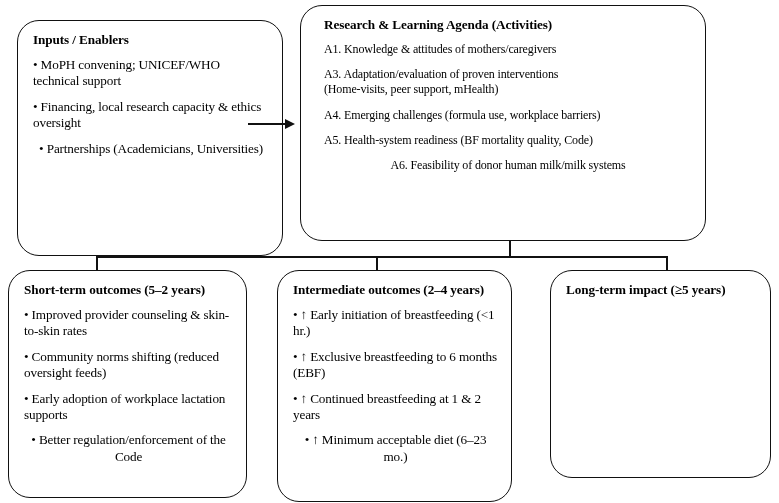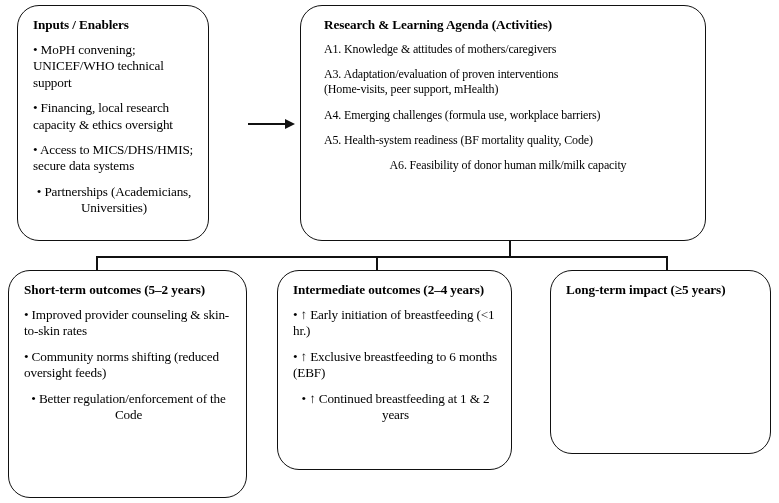--- a/index.html
+++ b/index.html
@@ -72,70 +72,71 @@
     border-top: 5px solid transparent;
     border-bottom: 5px solid transparent;
     border-left: 10px solid #111111;
   }
 </style>
 </head>
 <body>
 
 <div id="canvas">
 
-  <div class="node" style="left:17px; top:5px; width:192px; height:236px;">
+  <div class="node" style="left:17px; top:20px; width:266px; height:236px;">
     <div class="node-title">Inputs / Enablers</div>
     <ul class="node-list">
       <li>• MoPH convening; UNICEF/WHO technical support</li>
       <li>• Financing, local research capacity &amp; ethics oversight</li>
-      <li>• Access to MICS/DHS/HMIS; secure data systems</li>
       <li>• Partnerships (Academicians, Universities)</li>
     </ul>
   </div>
 
   <div class="rule h-rule" style="left:248px; top:123px; width:38px;"></div>
   <div class="arrow-head" style="left:285px; top:119px;"></div>
 
   <div class="node" style="left:300px; top:5px; width:406px; height:236px; padding:11px 13px 8px 23px;">
     <div class="node-title">Research &amp; Learning Agenda (Activities)</div>
     <ul class="node-list agenda">
       <li>A1. Knowledge &amp; attitudes of mothers/caregivers</li>
       <li>A3. Adaptation/evaluation of proven interventions
      (Home-visits, peer support, mHealth)</li>
       <li>A4. Emerging challenges (formula use, workplace barriers)</li>
       <li>A5. Health-system readiness (BF mortality quality, Code)</li>
-      <li>A6. Feasibility of donor human milk/milk capacity</li>
+      <li>A6. Feasibility of donor human milk/milk systems</li>
     </ul>
   </div>
 
   <div class="rule v-rule" style="left:509px; top:241px; height:16px;"></div>
 
   <div class="rule h-rule" style="left:96px; top:256px; width:572px;"></div>
 
   <div class="rule v-rule" style="left:96px; top:256px; height:14px;"></div>
 
   <div class="rule v-rule" style="left:376px; top:256px; height:14px;"></div>
 
   <div class="rule v-rule" style="left:666px; top:256px; height:14px;"></div>
 
   <div class="node" style="left:8px; top:270px; width:239px; height:228px;">
     <div class="node-title">Short-term outcomes (5–2 years)</div>
     <ul class="node-list">
       <li>• Improved provider counseling &amp; skin-to-skin rates</li>
       <li>• Community norms shifting (reduced oversight feeds)</li>
+      <li>• Early adoption of workplace lactation supports</li>
       <li>• Better regulation/enforcement of the Code</li>
     </ul>
   </div>
 
-  <div class="node" style="left:277px; top:270px; width:235px; height:200px;">
+  <div class="node" style="left:277px; top:270px; width:235px; height:232px;">
     <div class="node-title">Intermediate outcomes (2–4 years)</div>
     <ul class="node-list">
       <li>• ↑ Early initiation of breastfeeding (&lt;1 hr.)</li>
       <li>• ↑ Exclusive breastfeeding to 6 months (EBF)</li>
       <li>• ↑ Continued breastfeeding at 1 &amp; 2 years</li>
+      <li>• ↑ Minimum acceptable diet (6–23 mo.)</li>
     </ul>
   </div>
 
-  <div class="node" style="left:550px; top:270px; width:221px; height:184px;font-family:Liberation Serif, serif;">
+  <div class="node" style="left:550px; top:270px; width:221px; height:208px;font-family:Liberation Serif, serif;">
     <div class="node-title">Long-term impact (≥5 years)</div>
   </div>
 
 </div>
 
 </body></html>

